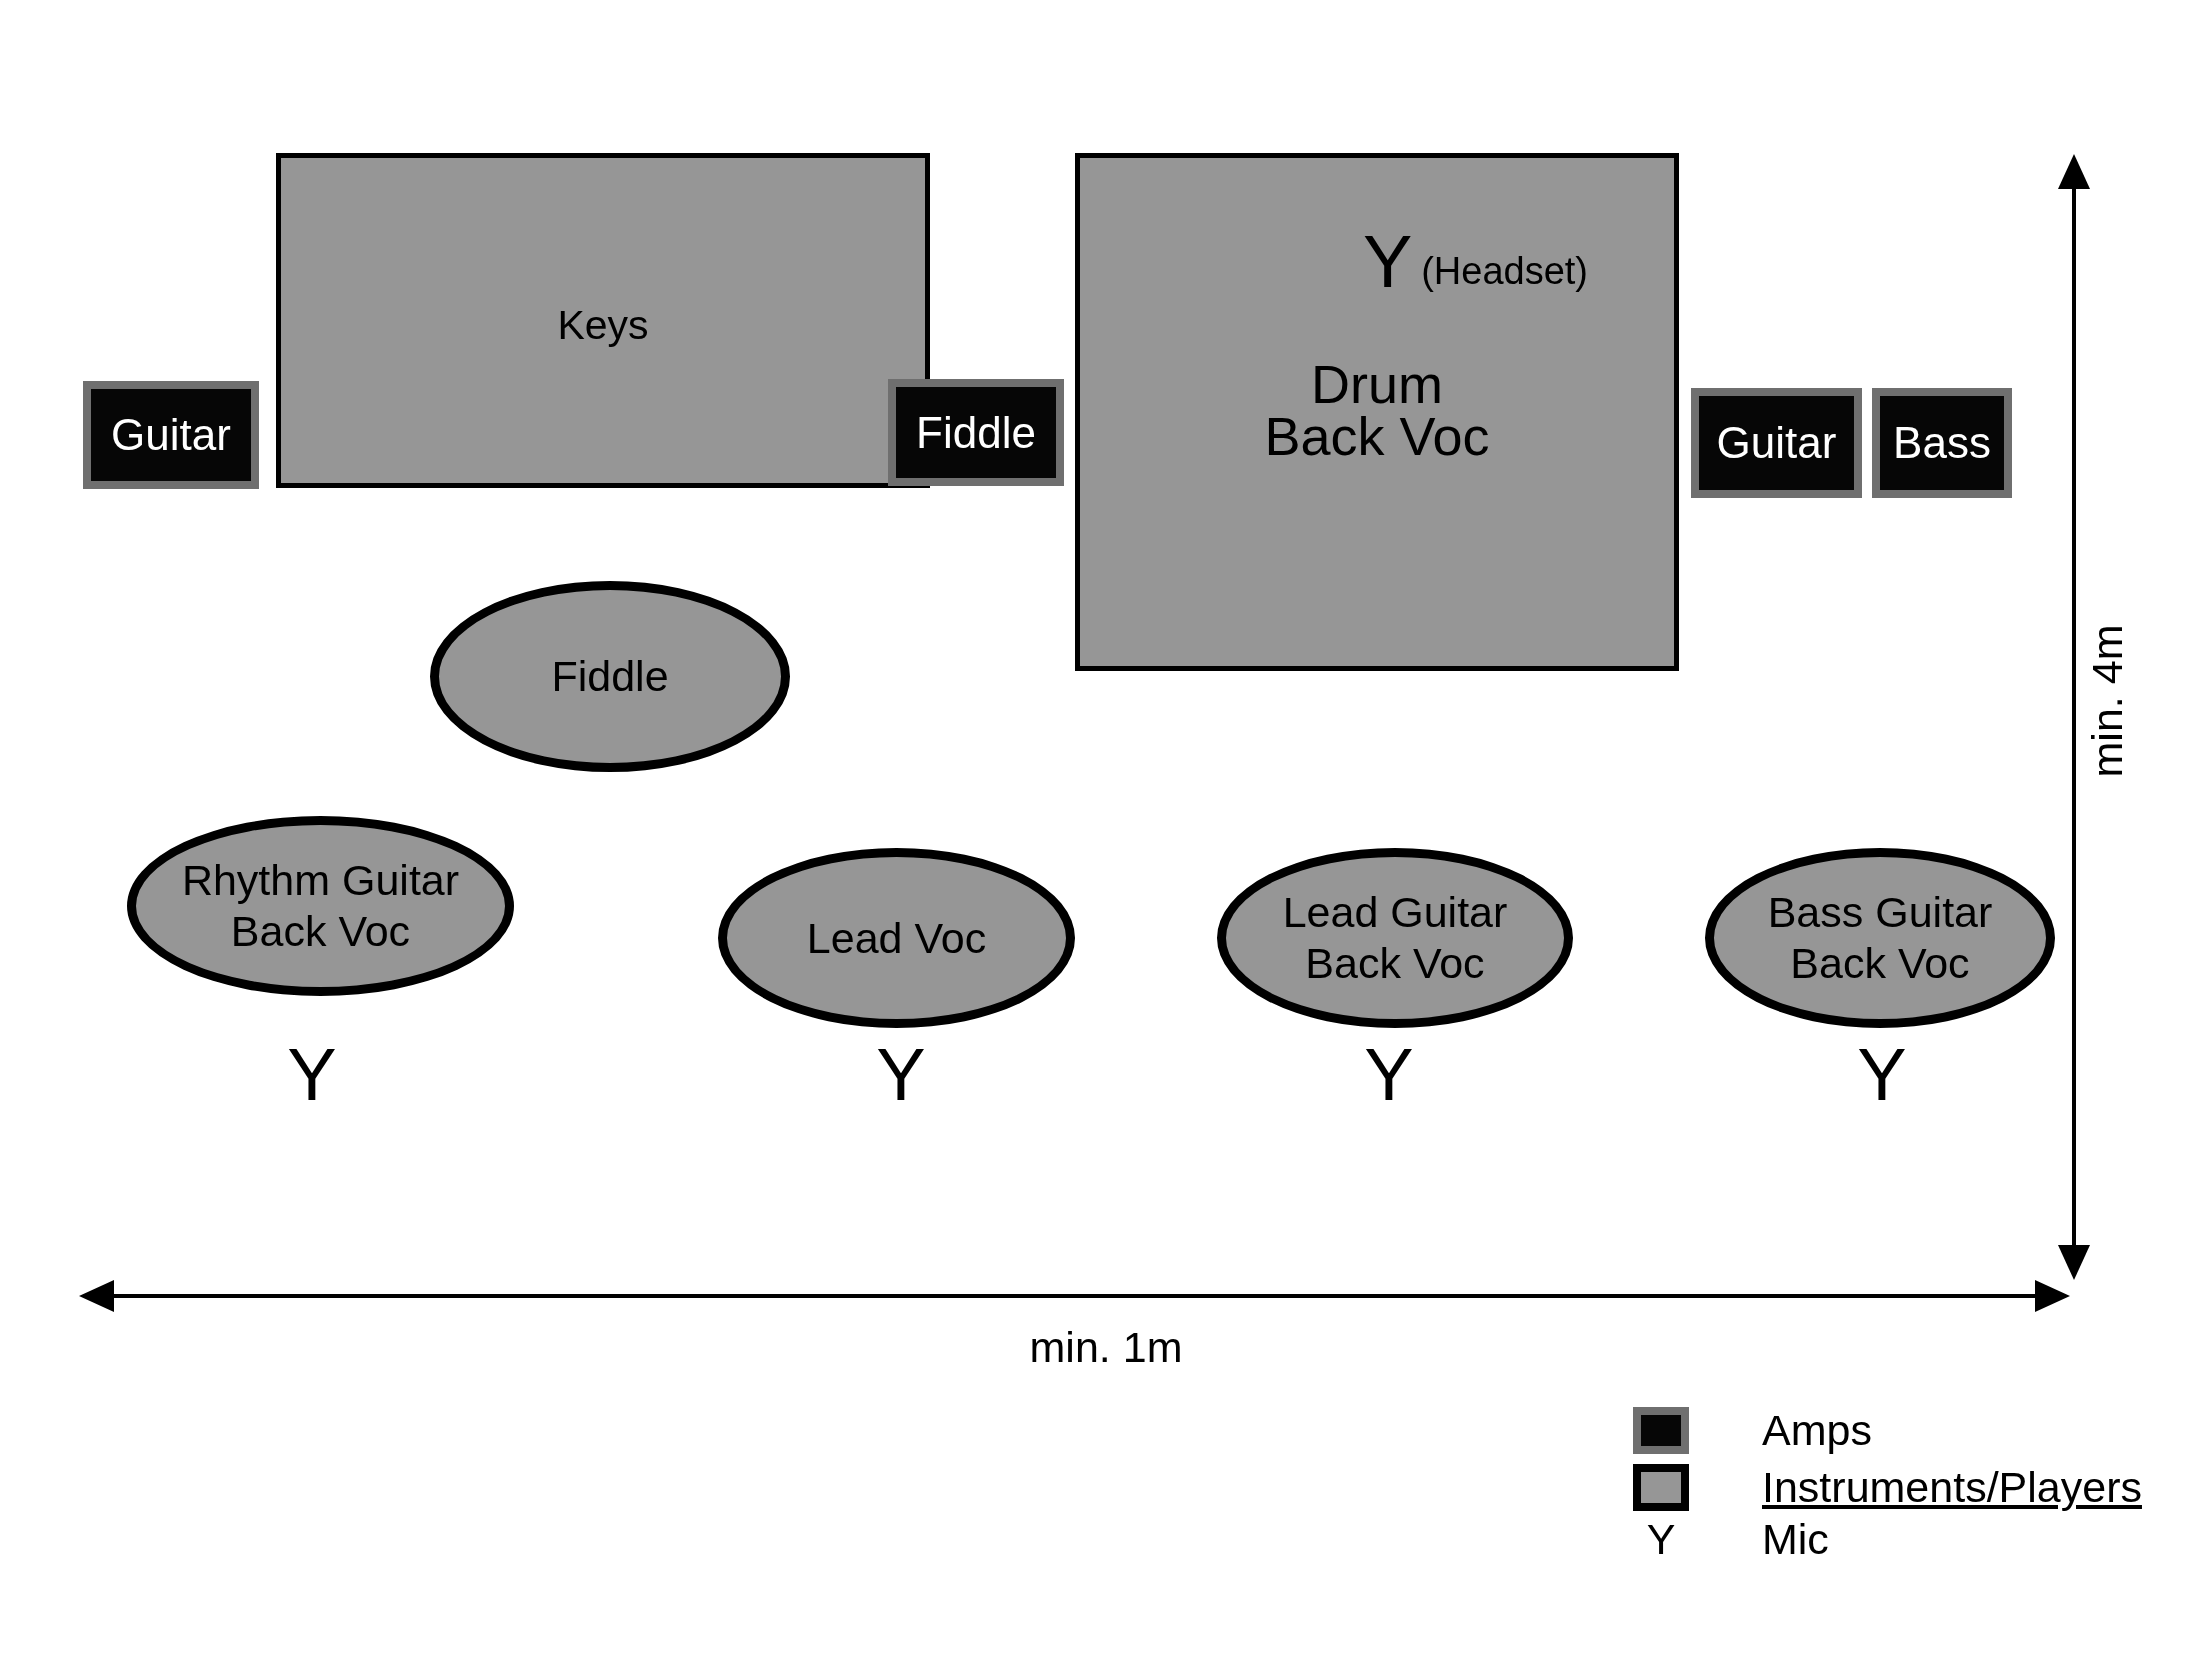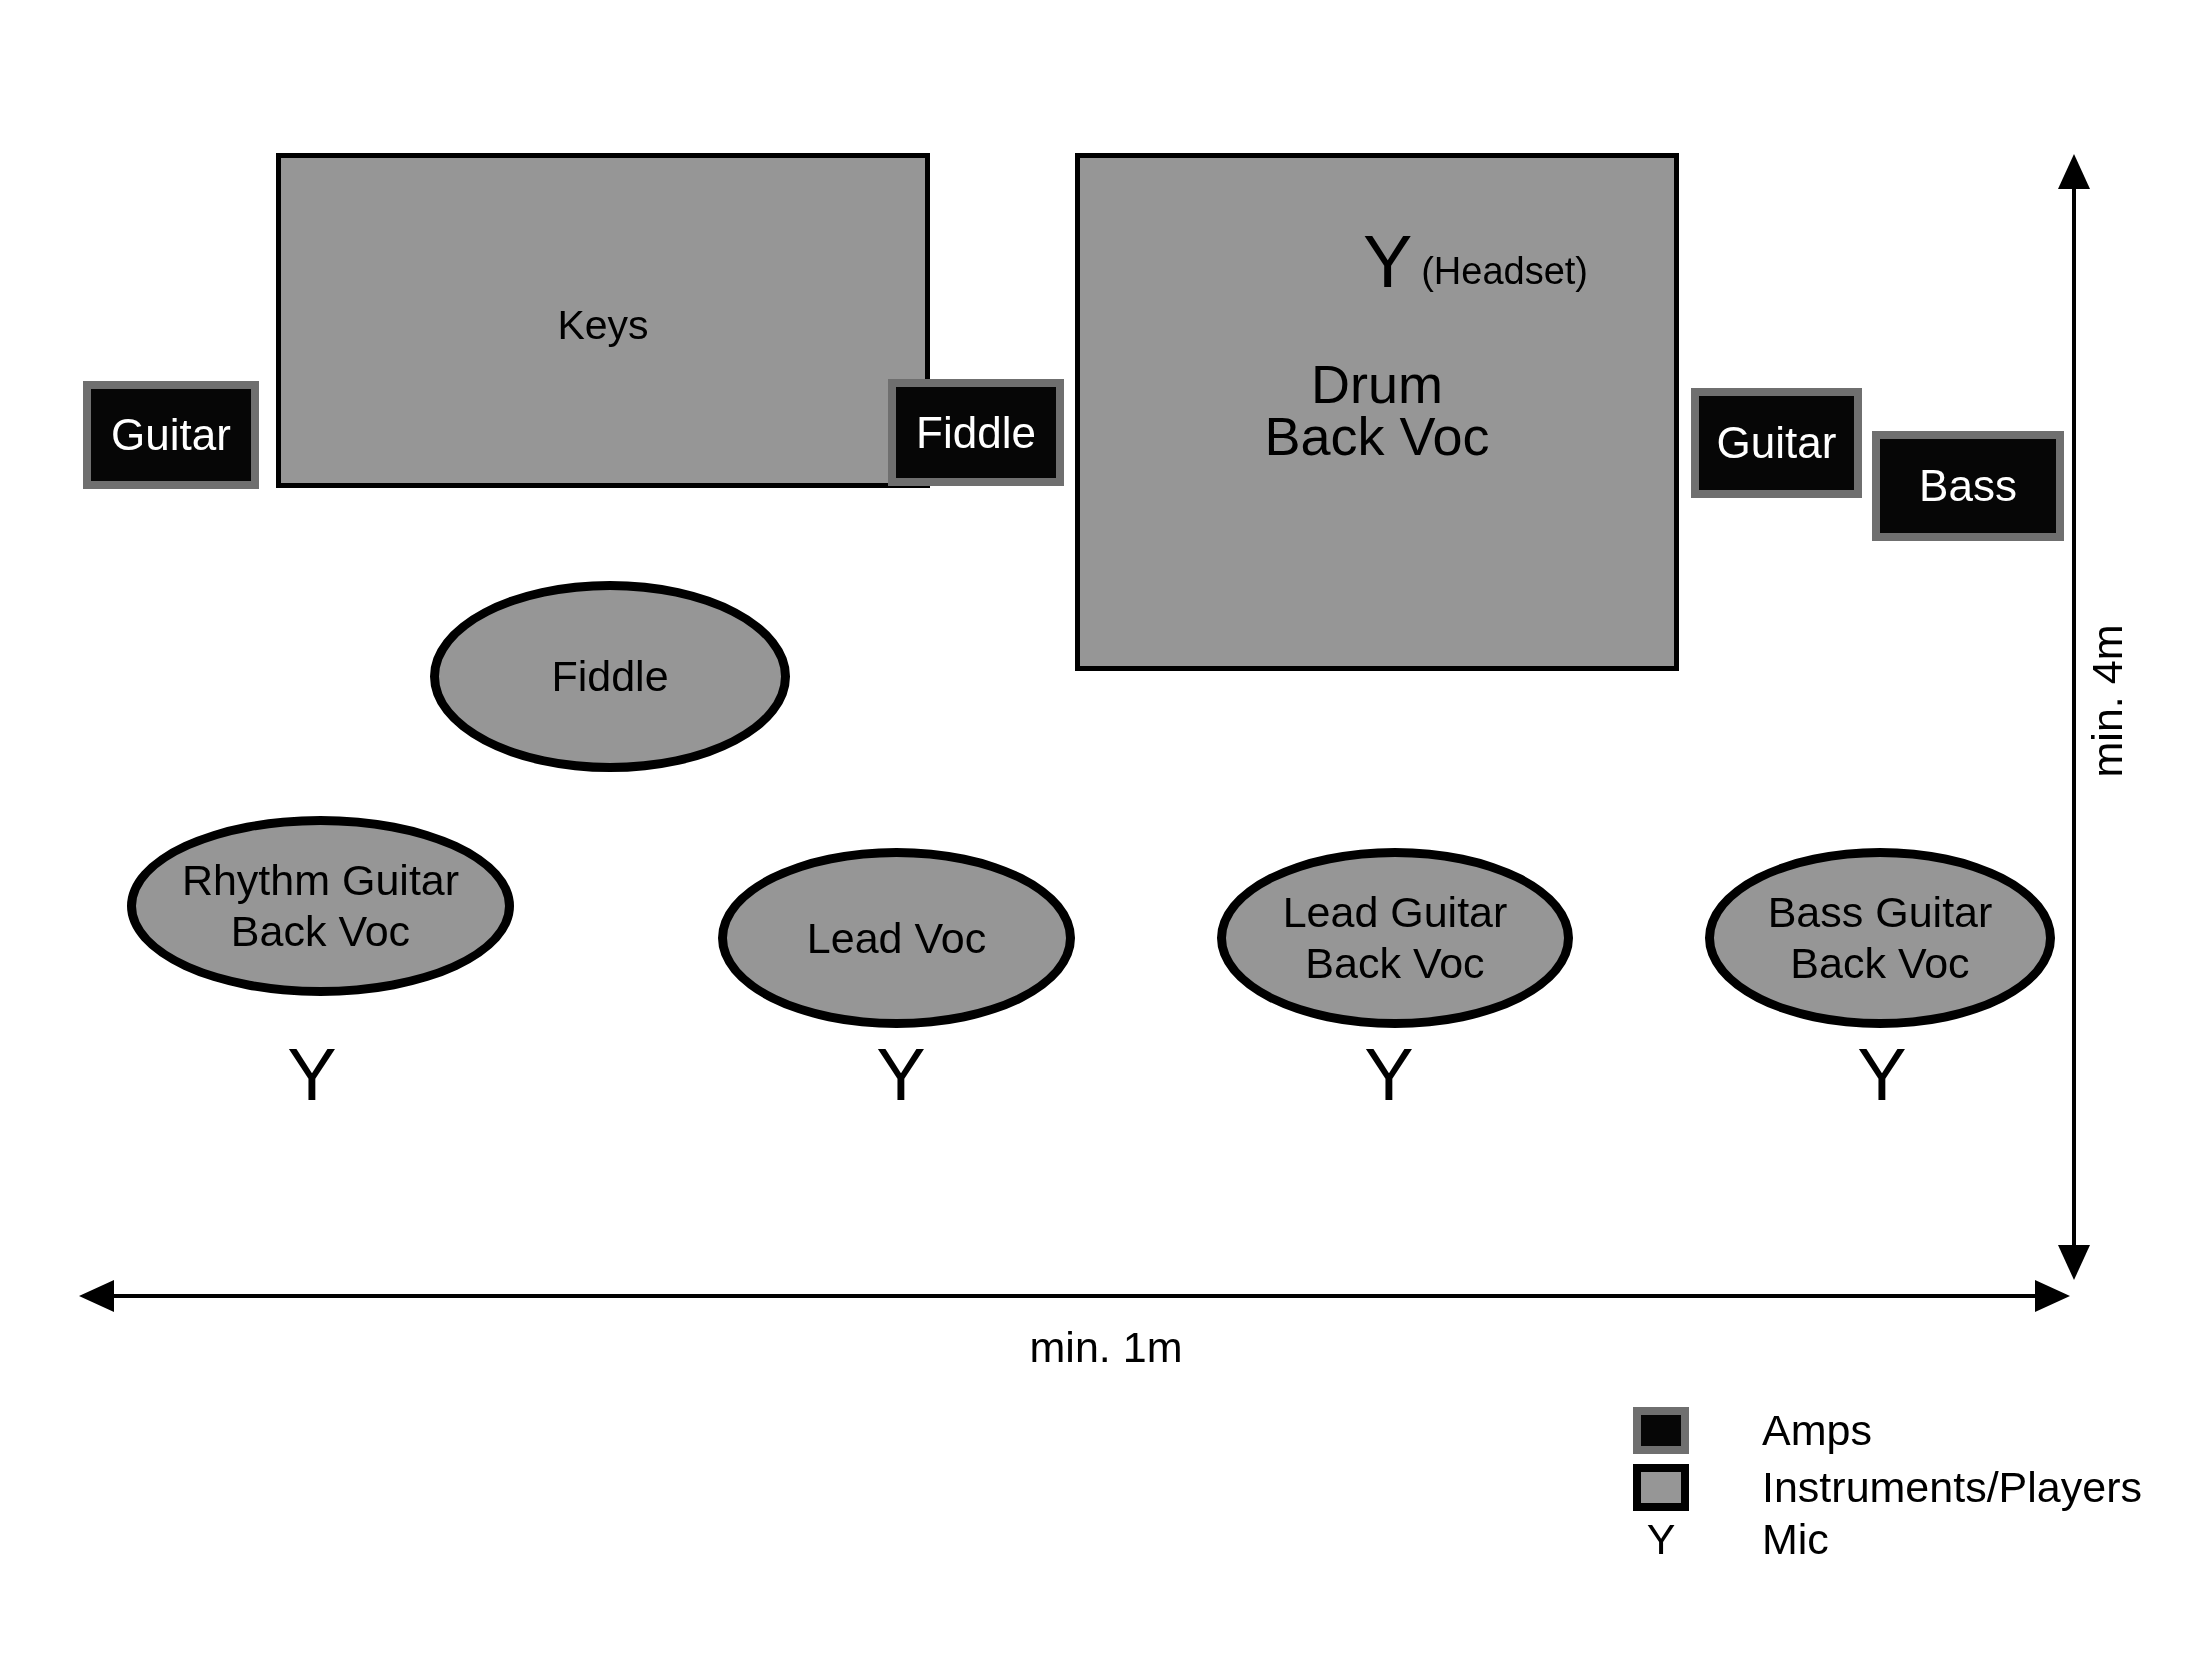--- a/index.html
+++ b/index.html
@@ -23,21 +23,21 @@
   .headset-row .mic-glyph{font-size:74px;line-height:81px;}
   .headset-row .mic-note{font-size:38px;margin-left:8.8px;margin-top:19px;}
   .drum-text{position:absolute;left:0;top:200px;width:100%;text-align:center;font-size:54px;line-height:52px;}
 
   
   .amp{position:absolute;background:var(--amp-fill);border:8px solid var(--amp-border-gray);
        color:#fff;display:flex;align-items:center;justify-content:center;font-size:44px;}
   .amp-guitar-left{left:83px;top:381px;width:176px;height:108px;}
   .amp-fiddle{left:888px;top:379px;width:176px;height:107px;}
   .amp-guitar-right{left:1691px;top:388px;width:171px;height:110px;}
-  .amp-bass{left:1872px;top:388px;width:192px;height:110px;margin-top:43px;}
+  .amp-bass{left:1872px;top:388px;width:140px;height:110px;}
 
   
   .ellipse{position:absolute;background:var(--fill-gray);border:9.6px solid var(--ink);border-radius:50%;
            display:flex;flex-direction:column;align-items:center;justify-content:center;
            font-size:43px;line-height:51px;text-align:center;}
   .el-fiddle{left:430px;top:581px;width:360px;height:191px;}
   .el-rhythm{left:127px;top:816px;width:387px;height:180px;}
   .el-leadvoc{left:718px;top:848px;width:357px;height:180px;}
   .el-leadguitar{left:1217px;top:848px;width:356px;height:180px;}
   .el-bassguitar{left:1705px;top:848px;width:350px;height:180px;}
@@ -57,21 +57,21 @@
   .tri-down{left:2058px;top:1245px;border-left:16px solid transparent;border-right:16px solid transparent;border-top:35px solid var(--ink);}
   .tri-left{left:79px;top:1280px;border-top:16px solid transparent;border-bottom:16px solid transparent;border-right:35px solid var(--ink);}
   .tri-right{left:2035px;top:1280px;border-top:16px solid transparent;border-bottom:16px solid transparent;border-left:35px solid var(--ink);}
   .dim-label-v{position:absolute;left:2107px;top:701px;transform:translate(-50%,-50%) rotate(-90deg);
                font-size:43px;white-space:nowrap;}
   .dim-label-h{position:absolute;left:1106px;top:1323px;transform:translateX(-50%);font-size:43px;white-space:nowrap;}
 
   
   .legend-row{position:absolute;left:1633px;height:47px;display:flex;align-items:center;}
   .lg-1{top:1407px;}
-  .lg-2{top:1464px;}
+  .lg-2{top:1464px;text-decoration:underline;}
   .lg-3{top:1516px;}
   .swatch{width:56px;height:47px;flex:0 0 auto;}
   .swatch-amp{background:var(--amp-fill);border:8.8px solid var(--amp-border-gray);}
   .swatch-player{background:var(--fill-gray);border:8.8px solid var(--ink);}
   .legend-mic-glyph{width:56px;text-align:center;font-size:43px;line-height:47px;}
   .legend-label{margin-left:73px;font-size:43px;white-space:nowrap;}
 </style>
 </head>
 <body>
 

